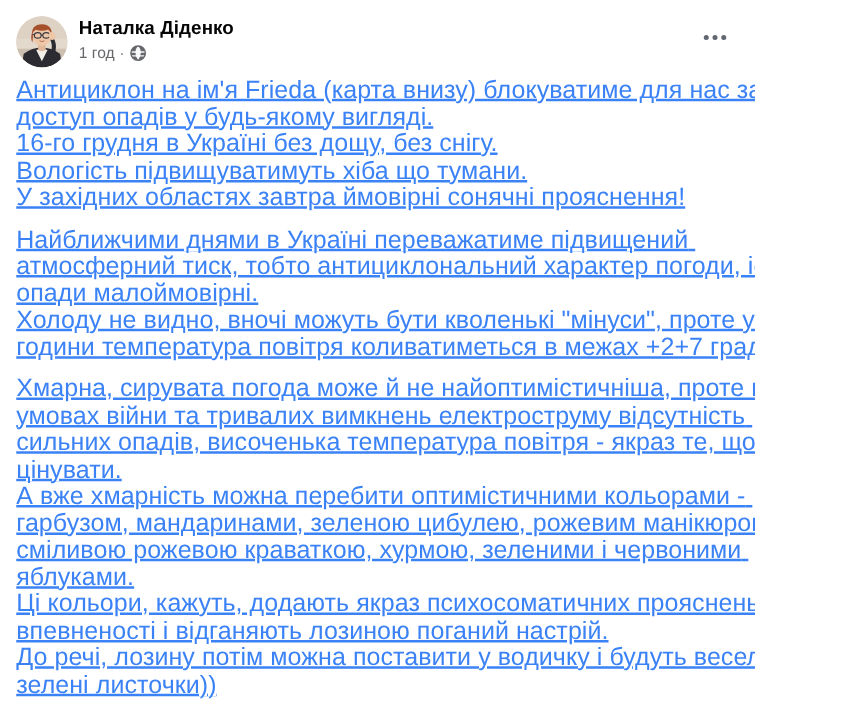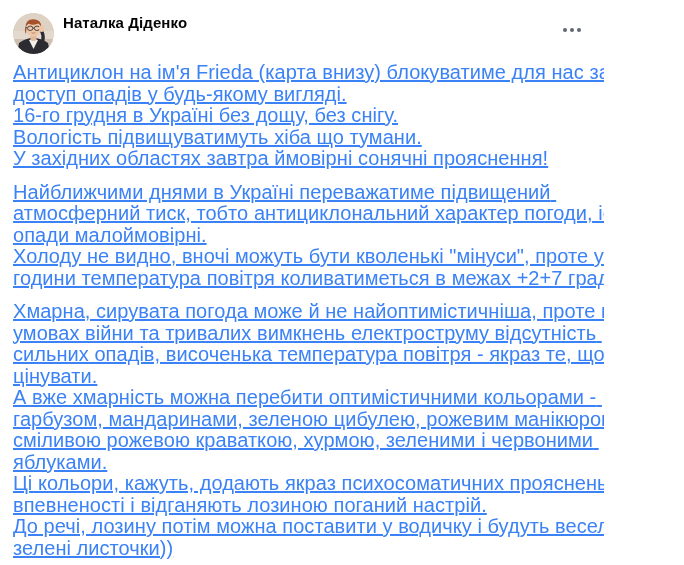--- a/index.html
+++ b/index.html
@@ -170,20 +170,33 @@
           <path d="M18.6 19.6 Q20.5 21 22.4 19.6" stroke="#b2715a" stroke-width="0.8" fill="none"></path>
 
           <path d="M30 41 L31.5 27 Q32.5 22 30 17.5 L27.2 18.8 Q29 22.5 28.2 27 L27 41 Z" fill="#2b2b31"></path>
           <ellipse cx="28.6" cy="15.8" rx="2.6" ry="3.1" fill="#eec6a8" transform="rotate(-18 28.6 15.8)"></ellipse>
         </g>
       </svg>
     </div>
 
     <div id="header-text">
       <span id="author-name">Наталка Діденко</span>
+      <div id="meta-row">
+        <span id="timestamp">1 год</span>
+        <span id="meta-dot">·</span>
+        <span id="globe-icon">
+          <svg width="13" height="13" viewBox="0 0 16 16" xmlns="http://www.w3.org/2000/svg" aria-hidden="true">
+            <circle cx="8" cy="8" r="7.1" fill="#65676b"></circle>
+            <path d="M8 1.3 C5.6 3 5.2 6 5.4 8.2 C5.6 10.6 6.6 13.2 8 14.7 C9.4 13.2 10.4 10.6 10.6 8.2 C10.8 6 10.4 3 8 1.3 Z" fill="#ffffff" opacity="0.95"></path>
+            <path d="M1.2 6.2 h13.6 v1.5 h-13.6 z" fill="#ffffff" opacity="0.95"></path>
+            <path d="M2.0 10.0 h12.0 v1.3 h-12.0 z" fill="#ffffff" opacity="0.95"></path>
+            <circle cx="8" cy="8" r="7.1" fill="none" stroke="#65676b" stroke-width="1.4"></circle>
+          </svg>
+        </span>
+      </div>
     </div>
 
     <div id="menu-button">
       <span class="dot"></span>
       <span class="dot"></span>
       <span class="dot"></span>
     </div>
 
   </div>
 

